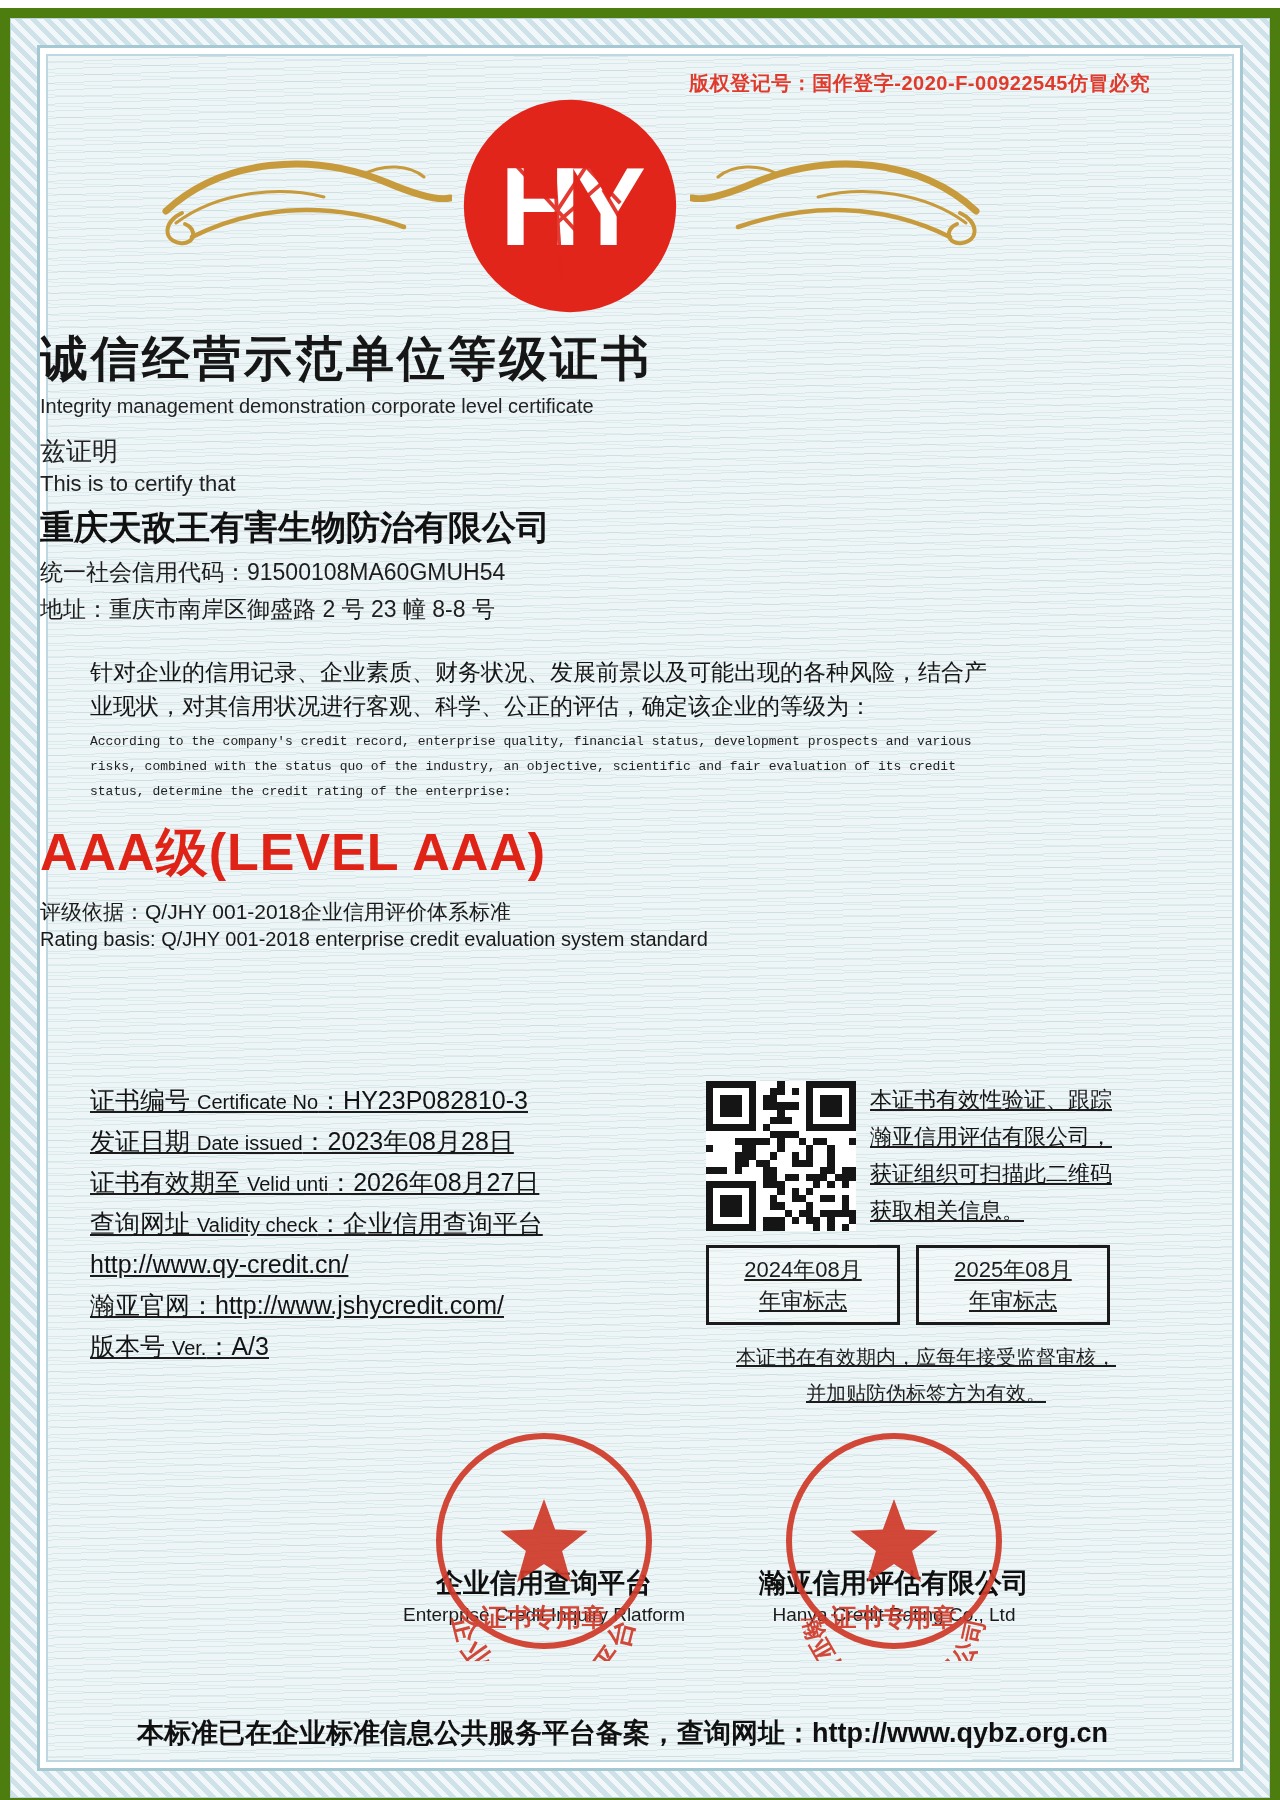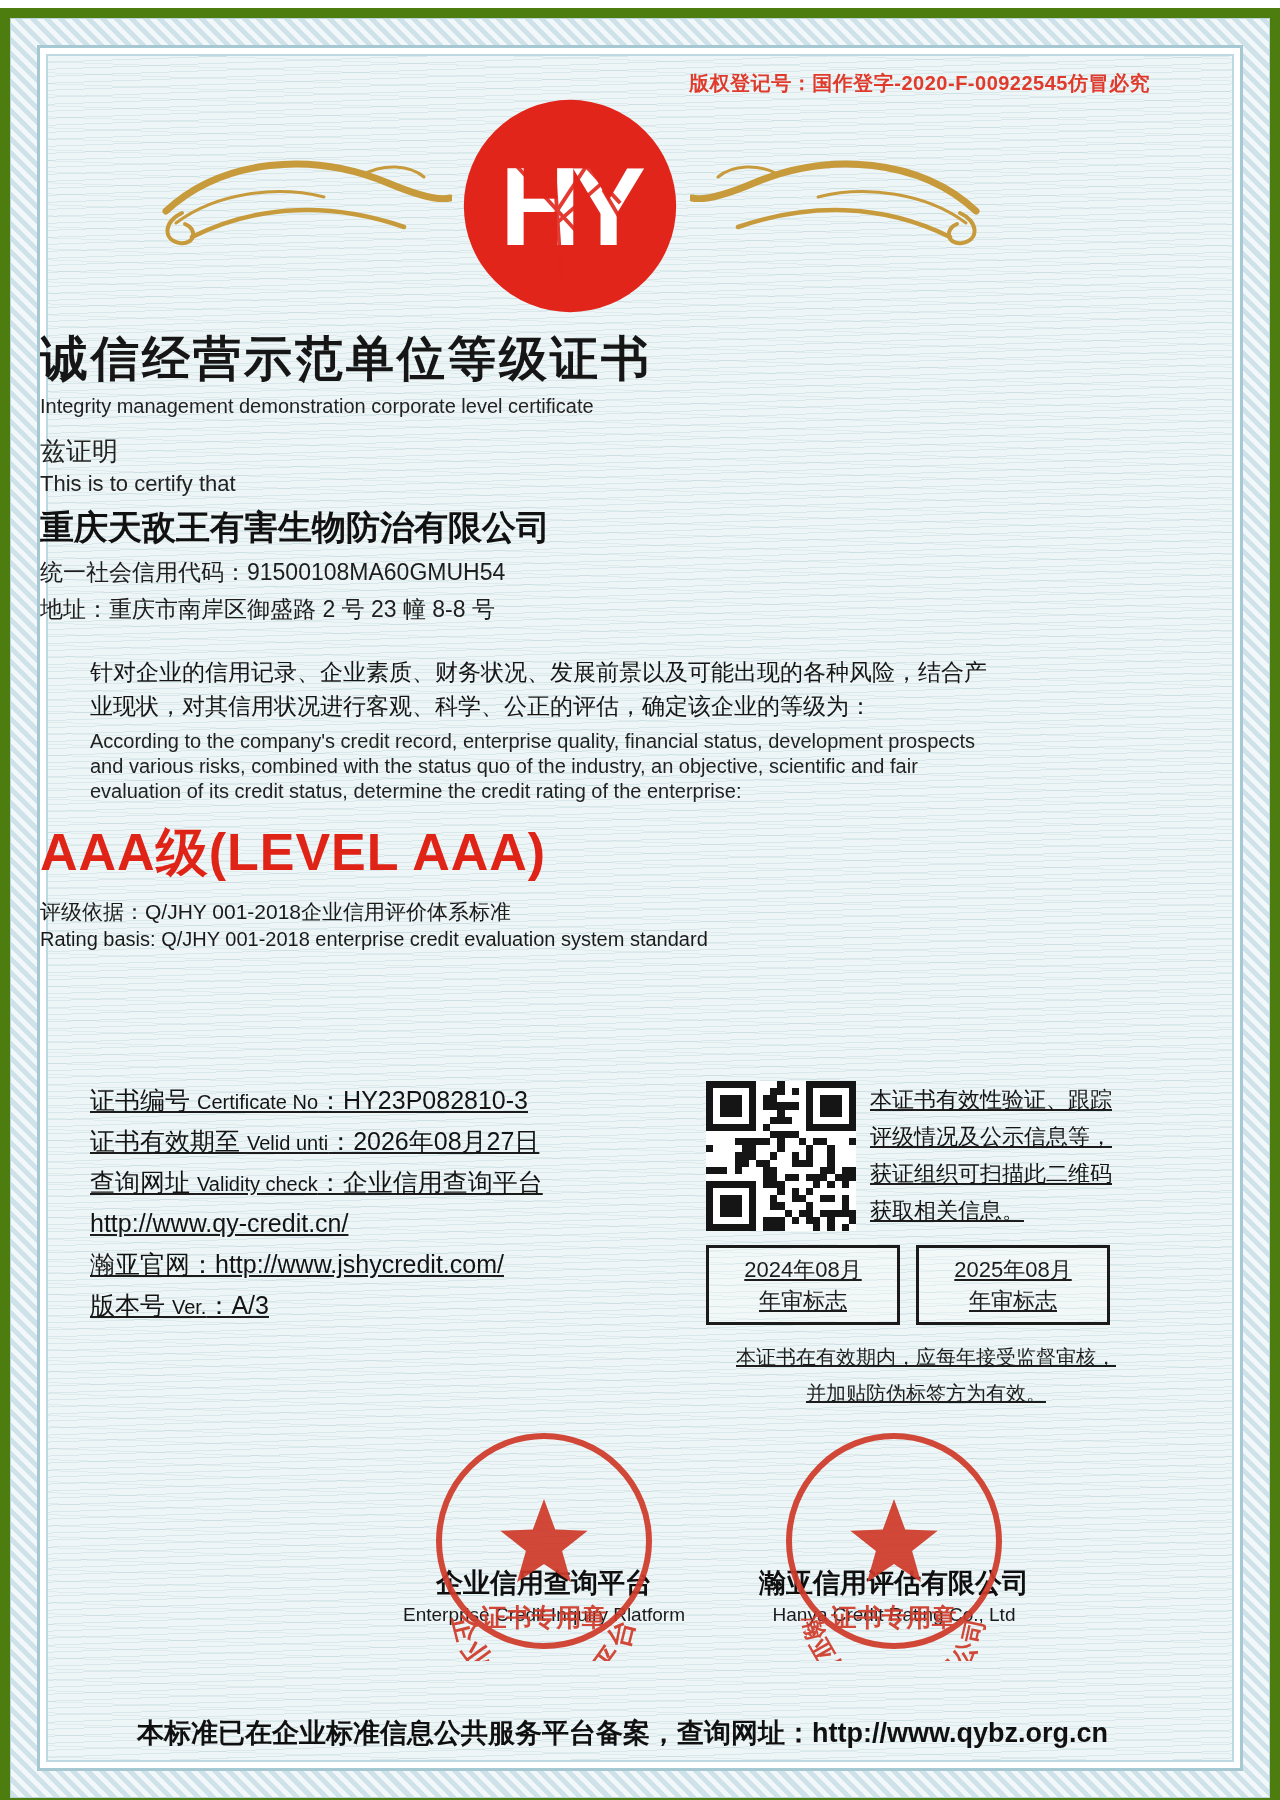--- a/index.html
+++ b/index.html
@@ -24,21 +24,21 @@
   .flourish.right{right:250px;transform:scaleX(-1);}
   .main{width:1068px;text-align:left;}
   .title-zh{margin-top:8px;font-size:48px;font-weight:700;letter-spacing:3px;color:#161616;}
   .title-en{margin-top:4px;font-size:20px;color:#222;}
   .certify-zh{margin-top:16px;font-size:26px;color:#222;}
   .certify-en{margin-top:2px;font-size:22px;color:#222;}
   .company{margin-top:8px;font-size:34px;font-weight:800;color:#111;}
   .code,.address{margin-top:6px;font-size:23px;color:#1d1d1d;}
   .para{margin:30px 0 0 50px;width:915px;text-align:left;}
   .para-zh{font-size:23px;line-height:34px;font-weight:500;color:#161616;}
-  .para-en{margin-top:6px;font-size:20px;line-height:25px;color:#222;}
+  .para-en{margin-top:6px;font-size:13px;line-height:25px;color:#222;font-family:Liberation Mono, monospace;}
   .level{margin-top:14px;font-size:52px;font-weight:800;color:#e02317;letter-spacing:1px;}
   .basis-zh{margin-top:10px;font-size:21px;color:#1a1a1a;}
   .basis-en{margin-top:2px;font-size:20px;color:#1a1a1a;}
   .info{display:flex;margin-top:130px;padding-left:50px;text-decoration:underline;}
   .info-left{width:600px;}
   .info-line{font-size:25px;line-height:39px;color:#141414;}
   .info-line .en{font-size:20px;}
   .info-right{width:480px;margin-left:16px;}
   .qr-row{display:flex;}
   .qr-box{width:150px;height:150px;background:#fff;flex:0 0 auto;}
@@ -116,20 +116,21 @@
 
       <div class="main">
         <div class="level">AAA级(LEVEL AAA)</div>
         <div class="basis-zh">评级依据：Q/JHY 001-2018企业信用评价体系标准</div>
         <div class="basis-en">Rating basis: Q/JHY 001-2018 enterprise credit evaluation system standard</div>
       </div>
 
       <div class="info">
         <div class="info-left">
           <div class="info-line"><span class="zh">证书编号 </span><span class="en">Certificate No</span><span class="val">：HY23P082810-3</span></div>
+          <div class="info-line"><span class="zh">发证日期 </span><span class="en">Date issued</span><span class="val">：2023年08月28日</span></div>
           <div class="info-line"><span class="zh">证书有效期至 </span><span class="en">Velid unti</span><span class="val">：2026年08月27日</span></div>
           <div class="info-line"><span class="zh">查询网址 </span><span class="en">Validity check</span><span class="val">：企业信用查询平台</span></div>
           <div class="info-line"><span class="zh"></span><span class="en"></span><span class="val">http://www.qy-credit.cn/</span></div>
           <div class="info-line"><span class="zh">瀚亚官网</span><span class="en"></span><span class="val">：http://www.jshycredit.com/</span></div>
           <div class="info-line"><span class="zh">版本号 </span><span class="en">Ver.</span><span class="val">：A/3</span></div>
         </div>
 
         <div class="info-right">
           <div class="qr-row">
             <div class="qr-box" id="qr"><svg viewBox="0 0 150 150" width="150" height="150" shape-rendering="crispEdges">
@@ -343,21 +344,21 @@
                     <rect x="57.14" y="142.86" width="7.14" height="7.14"></rect>
                     <rect x="64.29" y="142.86" width="7.14" height="7.14"></rect>
                     <rect x="71.43" y="142.86" width="7.14" height="7.14"></rect>
                     <rect x="107.14" y="142.86" width="7.14" height="7.14"></rect>
                     <rect x="121.43" y="142.86" width="7.14" height="7.14"></rect>
                     <rect x="135.71" y="142.86" width="7.14" height="7.14"></rect>
                   </g>
                 </svg></div>
             <div class="qr-caption">
               <div>本证书有效性验证、跟踪</div>
-              <div>评级情况及公示信息等，</div>
+              <div>瀚亚信用评估有限公司，</div>
               <div>获证组织可扫描此二维码</div>
               <div>获取相关信息。</div>
             </div>
           </div>
           <div class="audit-boxes">
             <div class="audit-box">
               <div>2024年08月</div>
               <div>年审标志</div>
             </div>
             <div class="audit-box">

